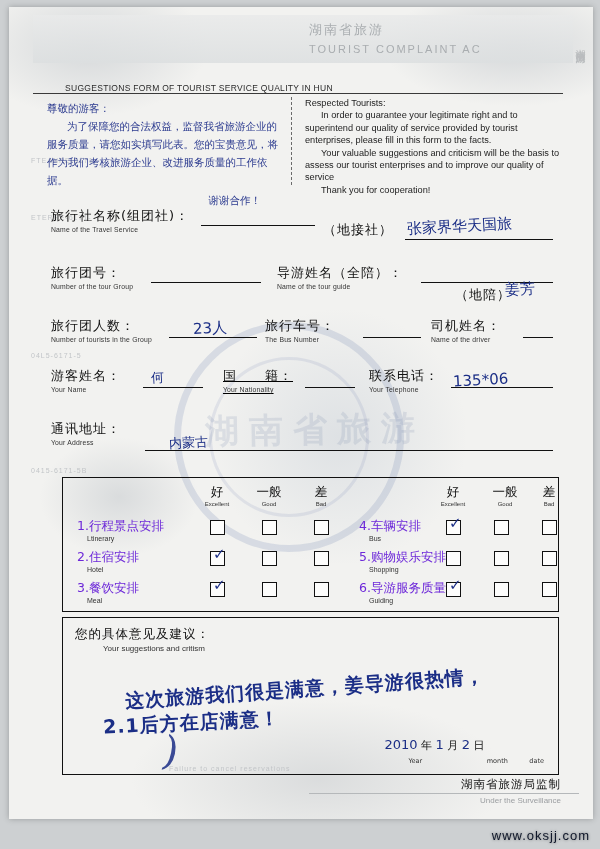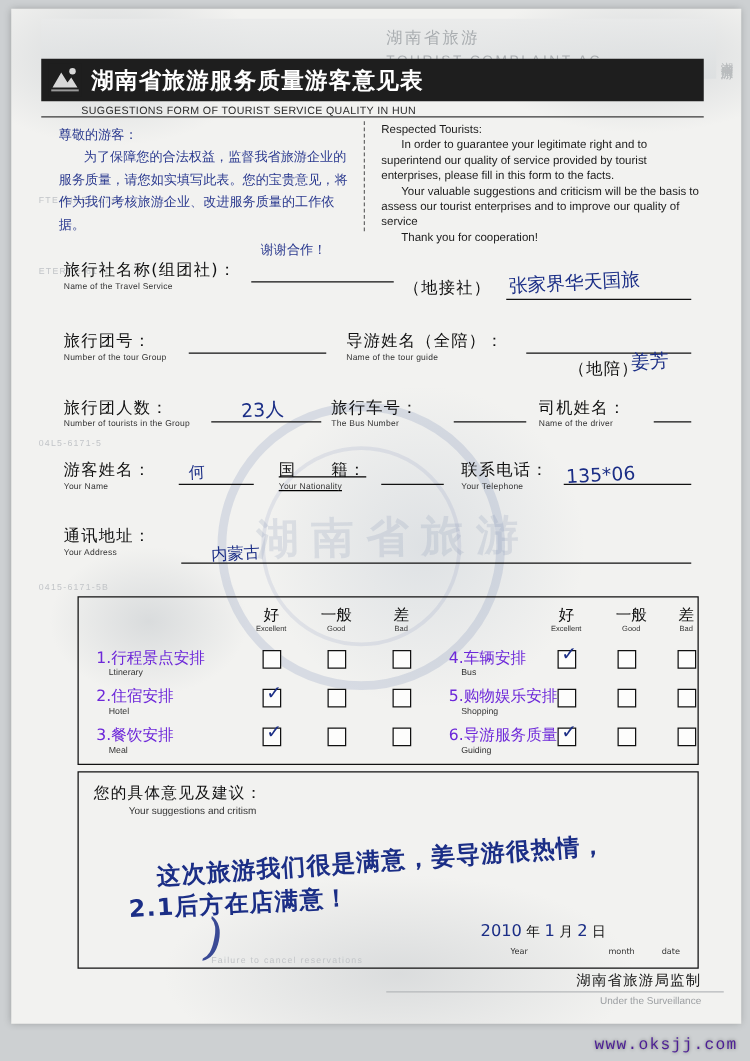--- a/index.html
+++ b/index.html
@@ -297,23 +297,23 @@
   }
   #wm .wm1 {
     color: #fff;
     font-size: 21px;
     font-weight: bold;
     font-family: "DejaVu Sans", sans-serif;
     text-shadow: 0 0 3px rgba(0,0,0,.45);
     letter-spacing: 1px;
   }
   #wm .wm2 {
-    color: #4c1d95;
+    color: #0f172a;
     font-size: 13px;
-    font-family: Liberation Mono, monospace;
+    font-family: Liberation Sans, sans-serif;
     text-shadow: 0 0 3px rgba(0,0,0,.45);
     letter-spacing: 1px;
   }
 
   
   .junk {
     position: absolute;
     color: #c2c5c8;
     font-size: 7px;
     letter-spacing: 1px;
@@ -341,31 +341,20 @@
   <div class="ghost-text" style="left:196px; top:400px;">湖南省旅游</div>
 
   <div class="junk" style="left:22px; top:150px;">FTEANRE-6171-</div>
   <div class="junk" style="left:22px; top:207px;">ETERRE-6171-</div>
   <div class="junk" style="left:22px; top:345px;">04L5-6171-5</div>
   <div class="junk" style="left:22px; top:460px;">0415-6171-5B</div>
   <div class="junk" style="left:160px; top:758px;">Failure to cancel reservations</div>
 
   <div id="vert-right">湖南省旅游局</div>
 
-  <div id="titlebar">
-    <span class="emblem">
-      <svg width="26" height="26" viewBox="0 0 26 26">
-        <rect x="0" y="0" width="26" height="26" fill="#1e1e1e"></rect>
-        <path d="M3 19 L10 7 L15 15 L18 11 L23 19 Z" fill="#d8d8d8"></path>
-        <circle cx="19" cy="6" r="2.6" fill="#d8d8d8"></circle>
-        <rect x="2" y="20.5" width="22" height="1.6" fill="#9a9a9a"></rect>
-      </svg>
-    </span>
-    <span class="t-cn">湖南省旅游服务质量游客意见表</span>
-  </div>
   <div id="subtitle">SUGGESTIONS FORM OF TOURIST SERVICE QUALITY IN HUN</div>
   <div id="title-rule"></div>
 
   <div id="intro">
     <div id="intro-left">
       <div class="lead">尊敬的游客：</div>
       <div class="body">为了保障您的合法权益，监督我省旅游企业的服务质量，请您如实填写此表。您的宝贵意见，将作为我们考核旅游企业、改进服务质量的工作依据。</div>
       <div class="thanks">谢谢合作！</div>
     </div>
     <div id="intro-divider"></div>

